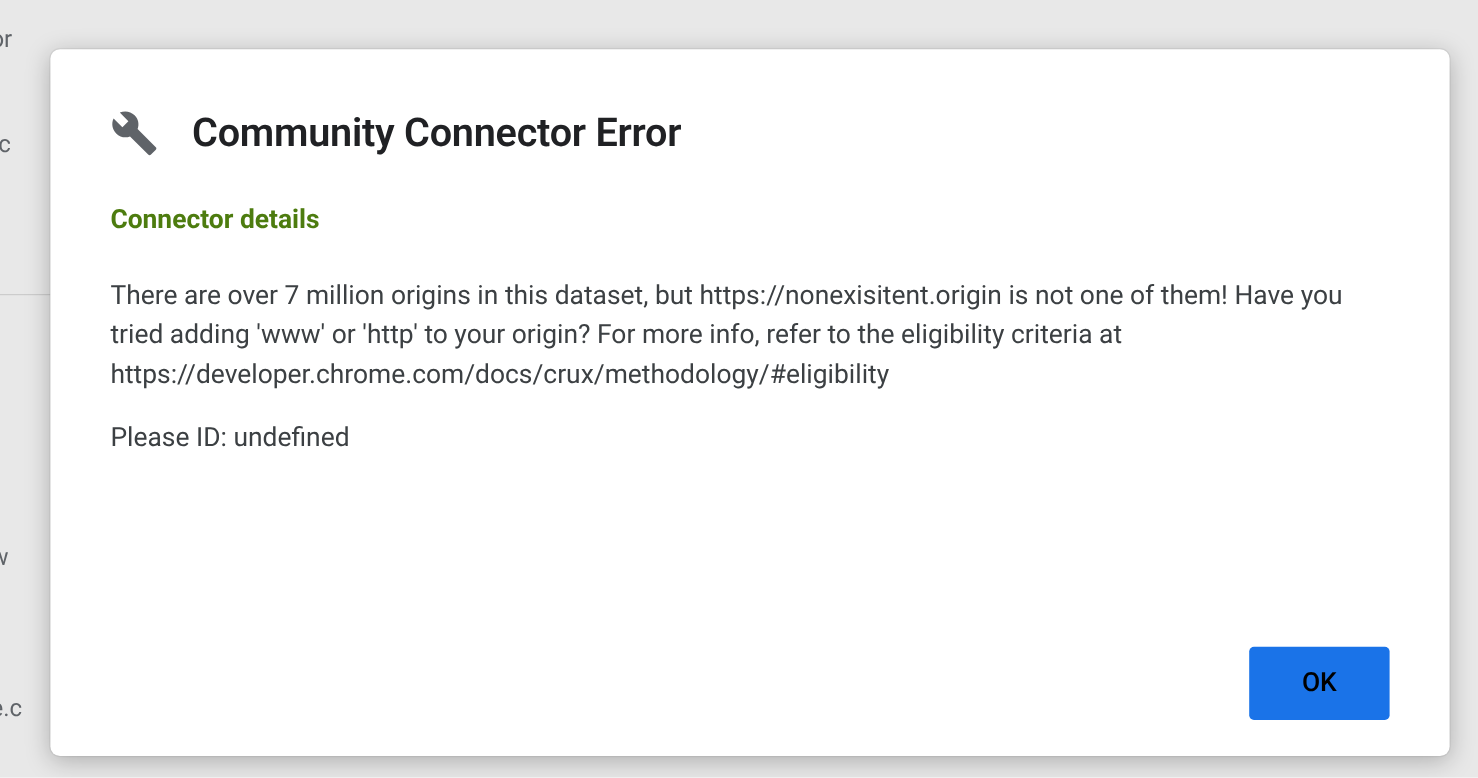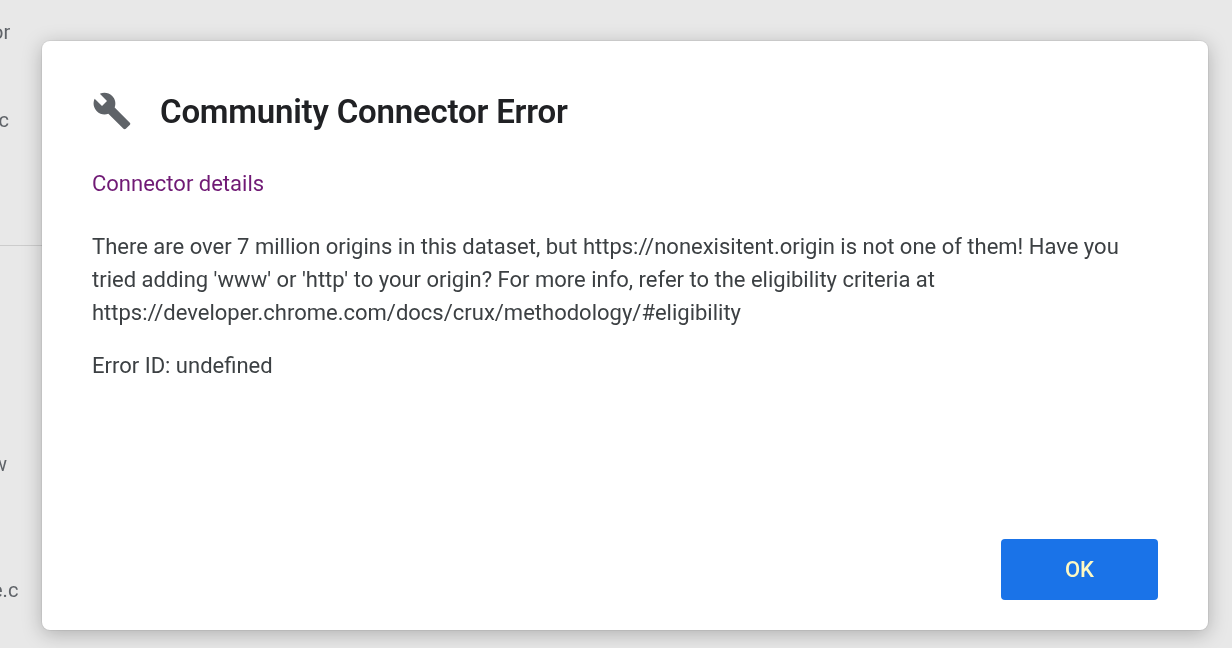--- a/index.html
+++ b/index.html
@@ -83,35 +83,35 @@
       flex: 1;
     }
     .dialog-body p {
       margin-bottom: 26px;
     }
     .dialog-body p.tight {
       margin-bottom: 20px;
     }
     .dialog-body h3 {
       font-size: 22px;
-      font-weight: 400;
-      color: #701a75;
+      font-weight: 700;
+      color: #4d7c0f;
       margin-bottom: 30px;
     }
     .dialog-footer {
       display: flex;
       justify-content: flex-end;
       margin-top: auto;
     }
     .ok-button {
       background: #1a73e8;
-      color: #fef9c3;
+      color: #000000;
       border: none;
       border-radius: 4px;
-      padding: 18px 64px;
+      padding: 18px 44px;
       font-size: 22px;
       font-weight: 500;
       cursor: pointer;
       font-family: inherit;
     }
   </style>
 </head>
 <body>
 
 <div class="background-text bg1">or</div>
@@ -126,19 +126,19 @@
       <span class="wrench-icon">
         <svg viewBox="0 0 24 24">
             <path d="M22.7 19l-9.1-9.1c.9-2.3.4-5-1.5-6.9-2-2-5-2.4-7.4-1.3L9 6 6 9 1.6 4.7C.4 7.1.9 10.1 2.9 12.1c1.9 1.9 4.6 2.4 6.9 1.5l9.1 9.1c.4.4 1 .4 1.4 0l2.3-2.3c.5-.4.5-1.1.1-1.4z"></path>
           </svg>
       </span>
       <h1 class="dialog-title">Community Connector Error</h1>
     </div>
     <div class="dialog-body">
       <h3>Connector details</h3>
       <p class="tight">There are over 7 million origins in this dataset, but https://nonexisitent.origin is not one of them! Have you tried adding 'www' or 'http' to your origin? For more info, refer to the eligibility criteria at https://developer.chrome.com/docs/crux/methodology/#eligibility</p>
-      <p>Error ID: undefined</p>
+      <p>Please ID: undefined</p>
     </div>
     <div class="dialog-footer">
       <button class="ok-button">OK</button>
     </div>
   </div>
 </div>
 
 </body></html>

